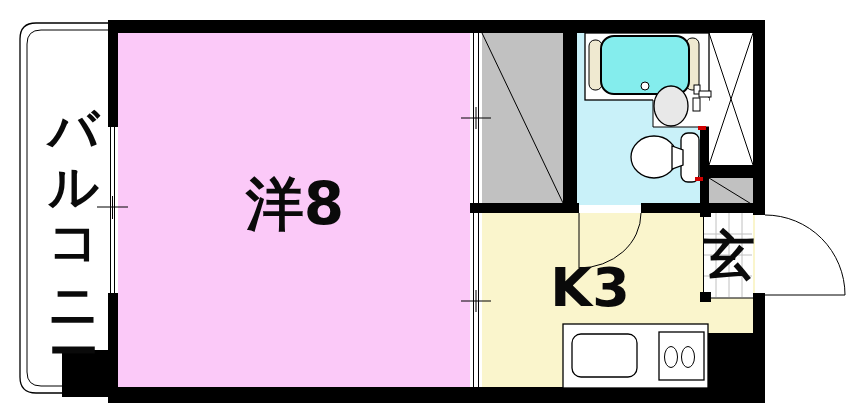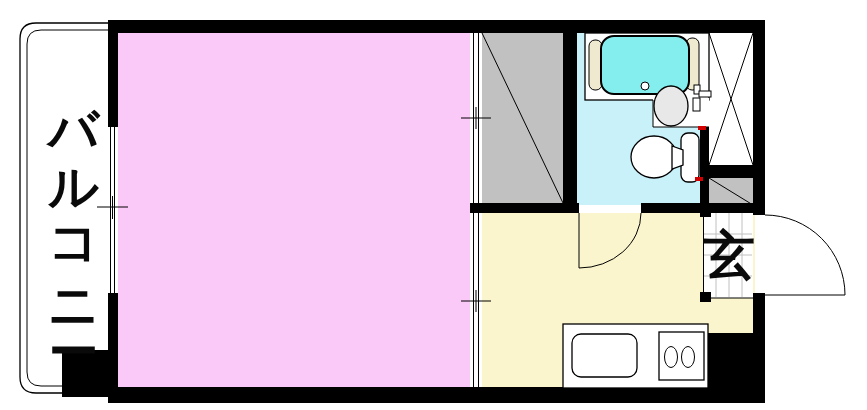--- a/index.html
+++ b/index.html
@@ -156,17 +156,19 @@
       <rect class="wh" x="563" y="324" width="145" height="64"></rect>
       <rect class="wh" x="572" y="334" width="65" height="43" rx="9"></rect>
       <rect class="wh" x="659" y="332" width="45" height="48"></rect>
       <ellipse class="wh" style="stroke-width:1" cx="671" cy="357" rx="6.5" ry="10.5"></ellipse>
       <ellipse class="wh" style="stroke-width:1" cx="688" cy="357" rx="6.5" ry="10.5"></ellipse>
     </g>
   </svg>
 
   <div class="lbl lbl-vert" style="left:36px;top:54px;width:64px;height:296px;font-size:50px;">バルコニー</div>
 
+  <div class="lbl" style="left:190px;top:174px;width:210px;font-size:58px;">洋8</div>
 
+  <div class="lbl" style="left:520px;top:260px;width:140px;font-size:54px;">K3</div>
 
   <div class="lbl" style="left:699px;top:228px;width:60px;font-size:52px;">玄</div>
 
 </div>
 
 </body></html>

